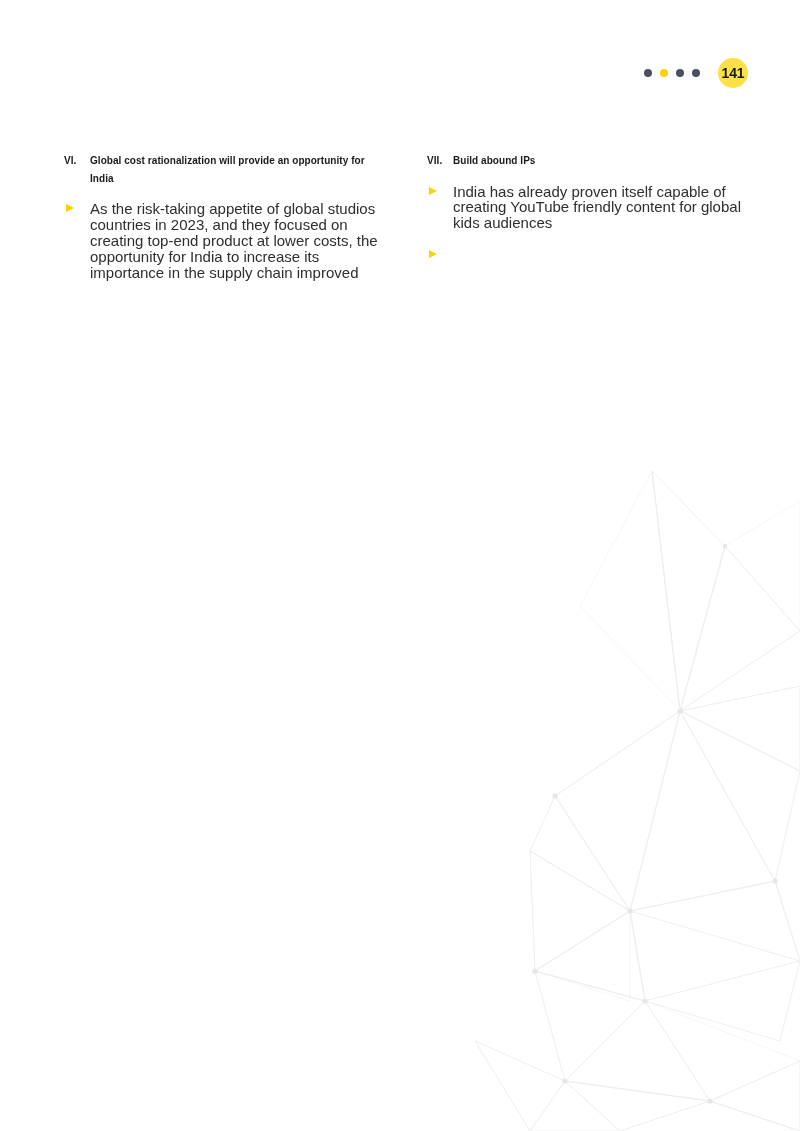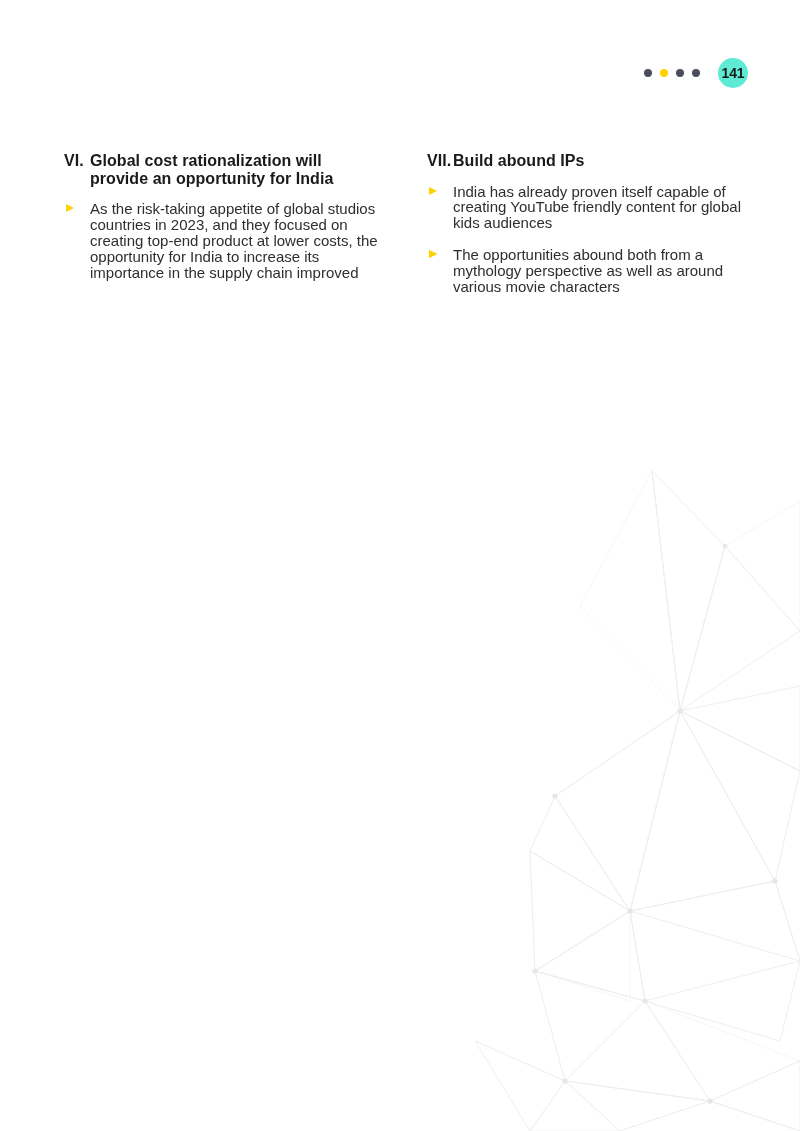--- a/index.html
+++ b/index.html
@@ -44,21 +44,21 @@
     background: #4a4f5c;
     display: block;
   }
   .dot.is-active {
     background: #ffd100;
   }
   .page-circle {
     width: 30px;
     height: 30px;
     border-radius: 50%;
-    background: #5eead4;
+    background: #fde047;
     color: #1a1a1a;
     font-size: 14px;
     font-weight: bold;
     display: flex;
     align-items: center;
     justify-content: center;
     margin-left: 10px;
     letter-spacing: -0.2px;
   }
 
@@ -70,21 +70,21 @@
     width: 680px;
     display: flex;
     gap: 46px;
     z-index: 2;
   }
   .col {
     width: 317px;
   }
 
   .sec-heading {
-    font-size: 16px;
+    font-size: 10px;
     font-weight: bold;
     line-height: 17.5px;
     color: #1a1a1a;
     margin: 0 0 14px 0;
     padding-left: 26px;
     text-indent: -26px;
     letter-spacing: 0.05px;
   }
   .sec-heading .numeral {
     display: inline-block;
@@ -185,20 +185,16 @@
   <div class="col">
     <h2 class="sec-heading"><span class="numeral">VII.</span><span>Build abound IPs</span></h2>
     <ul class="bullets">
       <li class="bullet">
         <span class="bullet-marker"></span>
         <span>India has already proven itself capable of creating YouTube friendly content for global kids audiences</span>
       </li>
       <li class="bullet">
         <span class="bullet-marker"></span>
       </li>
-      <li class="bullet">
-        <span class="bullet-marker"></span>
-        <span>The opportunities abound both from a mythology perspective as well as around various movie characters</span>
-      </li>
     </ul>
   </div>
 
 </div>
 
 </body></html>

